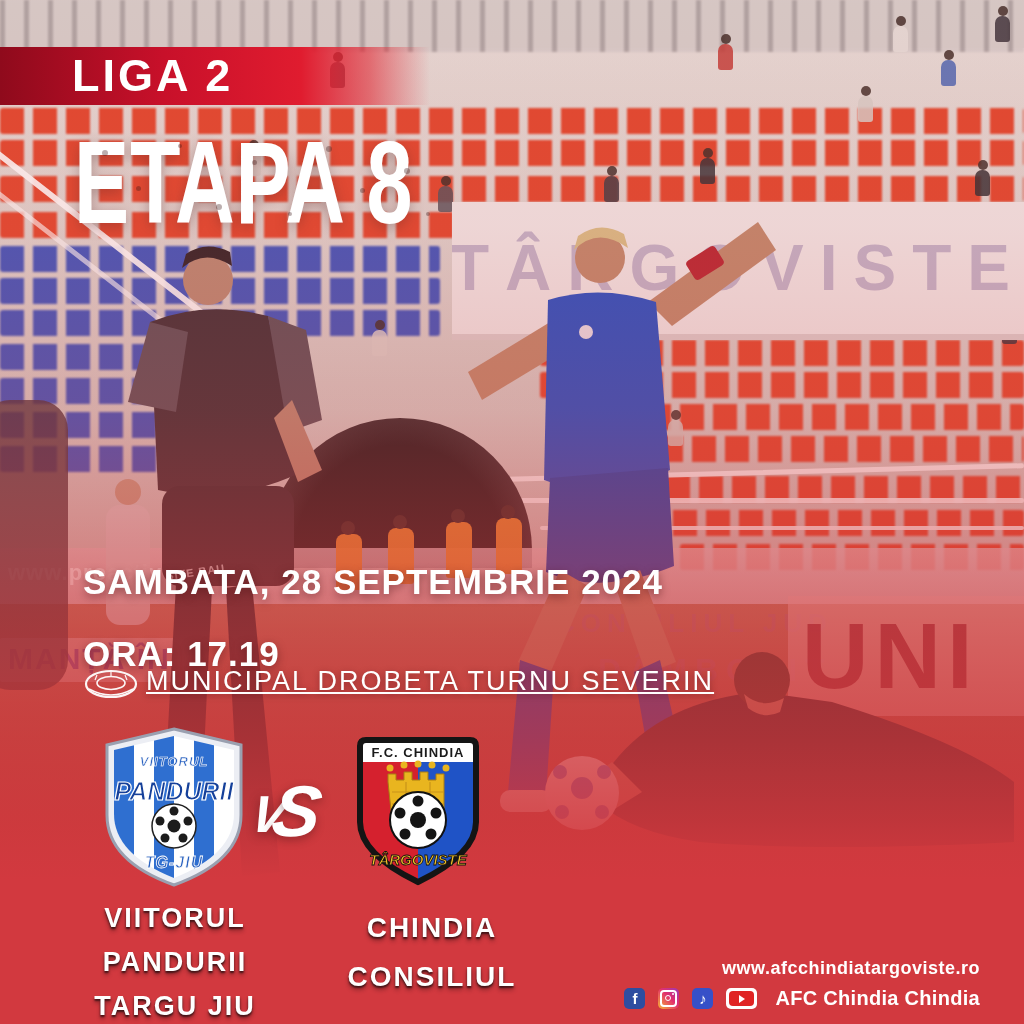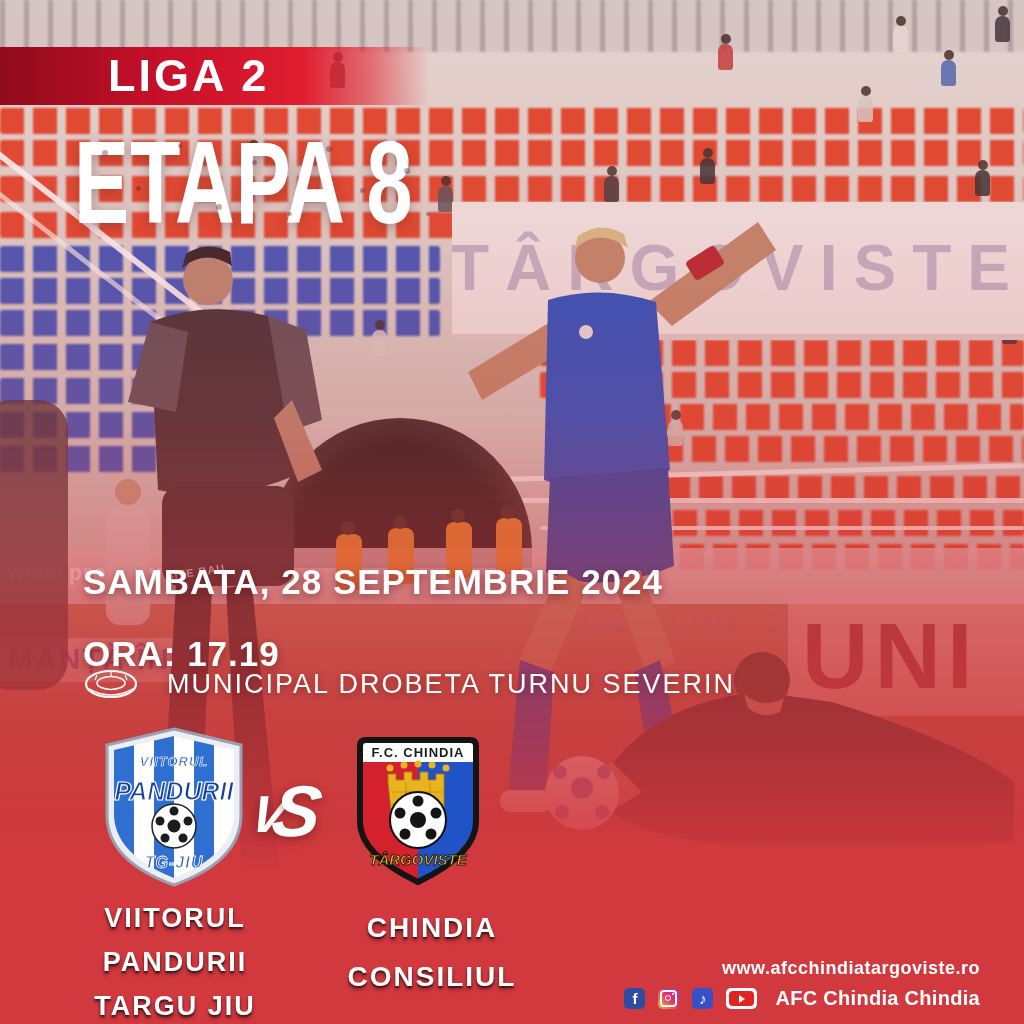--- a/index.html
+++ b/index.html
@@ -42,32 +42,32 @@
     letter-spacing:1px;transform:rotate(-8deg);}
   .players-svg{position:absolute;inset:0;pointer-events:none;}
 
   
   .overlay-red{background:linear-gradient(180deg,
     rgba(214,96,92,.10) 0%, rgba(214,90,88,.16) 22%, rgba(212,76,76,.28) 40%,
     rgba(210,62,64,.45) 52%, rgba(209,56,60,.60) 62%, rgba(208,54,58,.74) 72%,
     rgba(209,55,60,.88) 80%, #d2393f 86%, #d2393f 100%);}
 
   
-  .ribbon{position:absolute;left:0;top:47px;width:430px;height:58px;display:flex;align-items:center;padding-left:108px;box-sizing:border-box;
+  .ribbon{position:absolute;left:0;top:47px;width:430px;height:58px;display:flex;align-items:center;padding-left:72px;box-sizing:border-box;
     background:linear-gradient(90deg,#8f0a1c,#c8102a 38%,#e01c2f 70%,rgba(224,40,52,.6) 86%,rgba(224,40,52,0) 100%);}
   .ribbon span{font-size:45px;font-weight:800;color:#fff;letter-spacing:3px;}
   .etapa-wrap{position:absolute;left:74px;top:116px;width:480px;height:140px;}
   .etapa{font-size:106px;font-weight:800;color:#fff;letter-spacing:1px;white-space:nowrap;
     transform:scale(.78,1.1);transform-origin:left top;text-shadow:0 4px 14px rgba(90,40,40,.35);}
   .grunge-dot{position:absolute;border-radius:50%;background:rgba(60,22,22,.35);}
   .date-line{position:absolute;left:83px;top:562px;font-size:35px;font-weight:800;color:#fff;letter-spacing:1px;
     text-shadow:0 3px 8px rgba(80,20,24,.55);white-space:nowrap;}
   .time-line{position:absolute;left:83px;top:634px;font-size:35px;font-weight:800;color:#fff;letter-spacing:1px;
     text-shadow:0 3px 8px rgba(80,20,24,.55);}
-  .venue-row{position:absolute;left:84px;top:666px;display:flex;align-items:center;gap:29px;color:#fff;}
+  .venue-row{position:absolute;left:84px;top:666px;display:flex;gap:8px;color:#fff;text-decoration:underline;}
   .venue-row svg{width:54px;height:36px;opacity:.95;}
   .venue-text{font-size:27px;font-weight:500;letter-spacing:2px;text-shadow:0 2px 6px rgba(80,20,24,.5);white-space:nowrap;}
 
   .logo-pandurii{position:absolute;left:96px;top:726px;}
   .logo-chindia{position:absolute;left:354px;top:734px;}
   .vs{position:absolute;left:252px;top:766px;color:#fff;text-shadow:0 3px 10px rgba(70,20,22,.45);}
   .vs .v{display:inline-block;font-style:italic;font-weight:800;font-size:52px;transform:skewX(-14deg);}
   .vs .s{display:inline-block;font-style:italic;font-weight:800;font-size:72px;margin-left:-14px;position:relative;top:4px;transform:skewX(-8deg);}
 
   .team-name{position:absolute;text-align:center;color:#fff;font-weight:800;}

